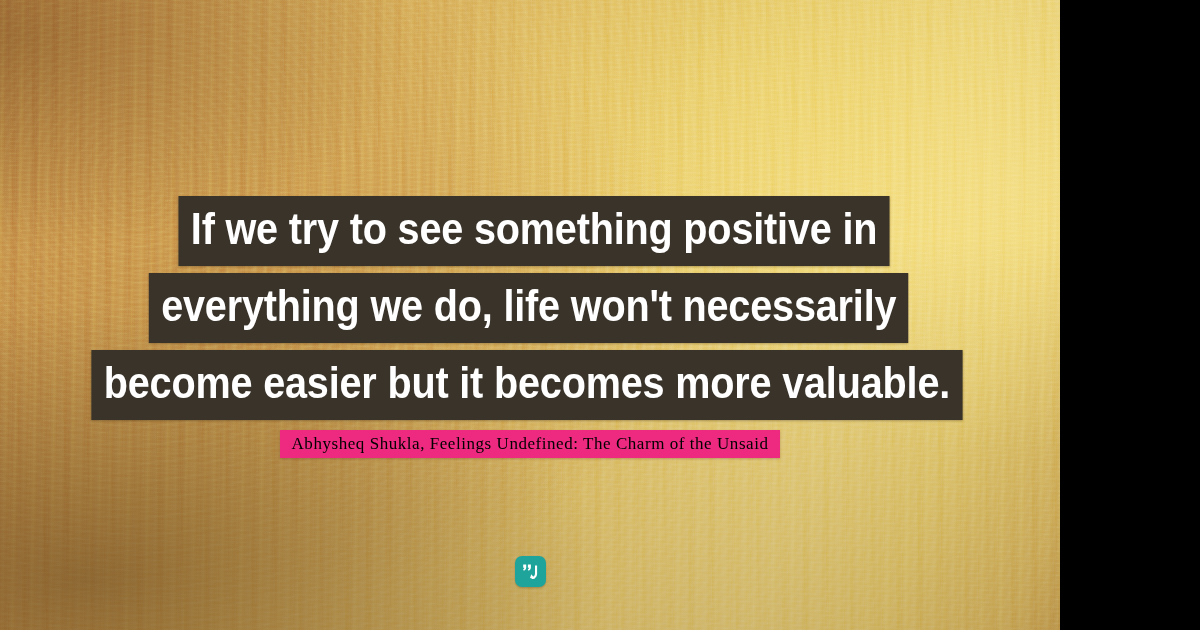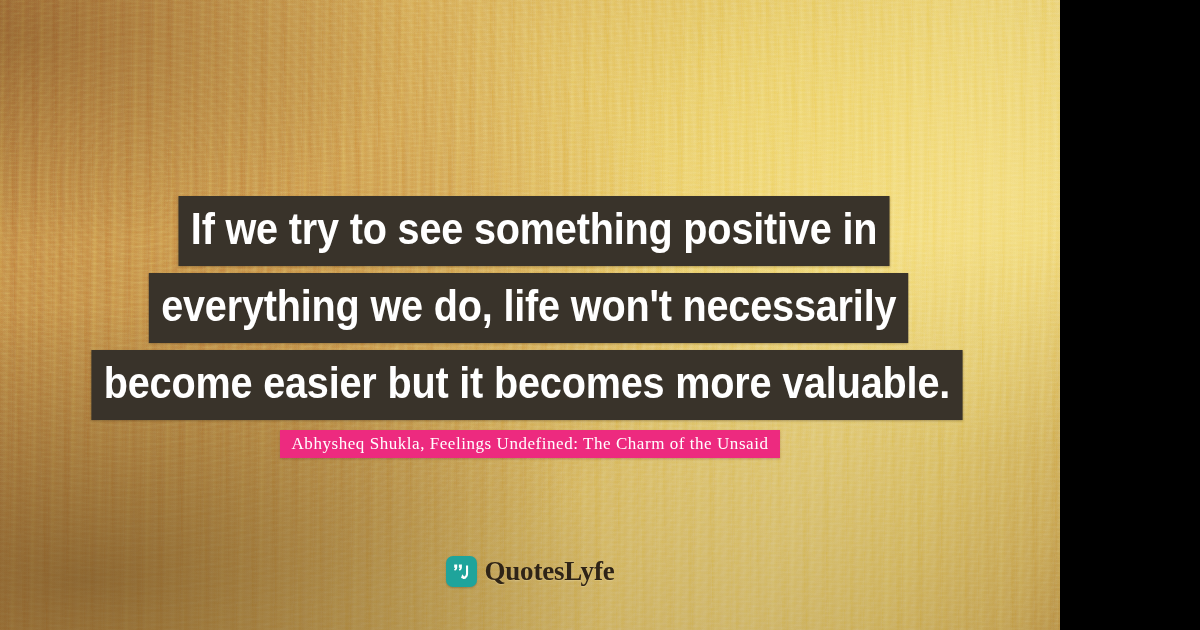--- a/index.html
+++ b/index.html
@@ -127,21 +127,21 @@
     position: absolute;
     left: 0;
     right: 0;
     top: 430px;
     display: flex;
     justify-content: center;
   }
   .attrib {
     display: inline-block;
     background: #ed2a7f;
-    color: #ffffff;
+    color: #000000;
     font-family: "Liberation Serif", "DejaVu Serif", serif;
     font-size: 17px;
     line-height: 25px;
     letter-spacing: 0.55px;
     padding: 1px 12px 2px 12px;
     white-space: nowrap;
     box-shadow: 0 1px 2px rgba(60,10,35,0.22);
   }
 
   
@@ -203,16 +203,15 @@
 
   <div class="brand">
     <span class="brand-mark">
       <svg width="31" height="31" viewBox="0 0 31 31" aria-hidden="true">
         <path d="M8.2 8.4h3.0v3.1c0 1.6-0.9 2.7-2.4 3.2l-0.7-1.4c0.8-0.3 1.2-0.8 1.2-1.5h-1.1z" fill="#ffffff"></path>
         <path d="M12.9 8.4h3.0v3.1c0 1.6-0.9 2.7-2.4 3.2l-0.7-1.4c0.8-0.3 1.2-0.8 1.2-1.5h-1.1z" fill="#ffffff"></path>
         <path d="M20.0 9.4h2.1v8.0c0 3.3-2.1 5.4-5.3 5.6l-0.2-2.0c2.1-0.2 3.4-1.5 3.4-3.6z" fill="#ffffff"></path>
         <path d="M16.3 18.3l3.7 4.7-5.0-0.9z" fill="#ffffff"></path>
       </svg>
     </span>
-    <span class="brand-name">QuotesLyfe</span>
   </div>
 
 </div>
 
 </body></html>

